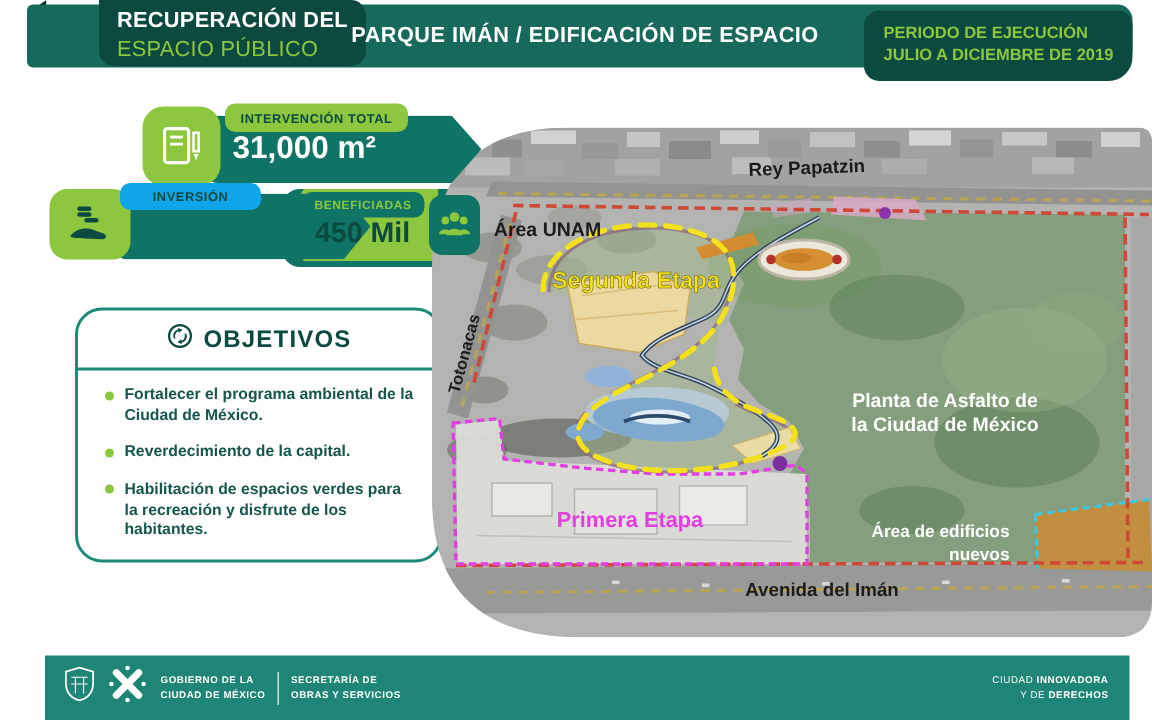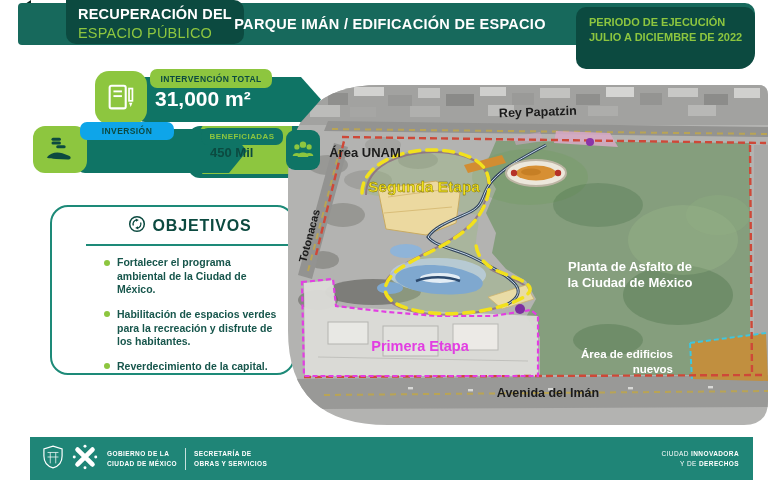--- a/index.html
+++ b/index.html
@@ -11,21 +11,21 @@
               background:#17695c;border-radius:4px 10px 12px 4px;}
   .header-fold{position:absolute;left:19px;top:0;width:12px;height:8px;background:#07241d;
                clip-path:polygon(100% 0,100% 100%,0 100%);}
   .program-box{position:absolute;left:46px;top:0;width:178px;height:44px;background:#0c4a40;
                border-radius:0 10px 10px 10px;box-sizing:border-box;padding:5px 0 0 12px;line-height:1.28;margin-left:20px;}
   .program-box .l1{color:#fff;font-weight:bold;font-size:14.5px;letter-spacing:.2px;}
   .program-box .l2{color:#8dc63f;font-weight:normal;font-size:14.5px;letter-spacing:.2px;}
   .header-title{position:absolute;left:210px;top:3px;width:360px;height:42px;display:flex;
                 align-items:center;justify-content:center;color:#fff;font-weight:bold;
                 font-size:14.5px;letter-spacing:.3px;white-space:nowrap;}
-  .period-box{position:absolute;left:576px;top:7px;width:179px;height:62px;background:#0c4a40;
+  .period-box{position:absolute;left:576px;top:7px;width:179px;height:47px;background:#0c4a40;
               border-radius:10px 10px 16px 10px;box-sizing:border-box;padding:8px 0 0 13px;
               color:#8dc63f;font-weight:bold;font-size:11px;line-height:1.35;}
 
   
   .badge{position:absolute;}
   .icon-square{position:absolute;display:flex;align-items:center;justify-content:center;z-index:2;}
   .green{background:#8dc63f;}
   .teal{background:#0f7465;}
   .banner{position:absolute;z-index:1;}
   .pill{position:absolute;z-index:3;display:flex;align-items:center;justify-content:center;
@@ -49,26 +49,26 @@
   #badge2 .pill{left:47px;top:-4px;width:94px;height:18px;background:#0ea5e9;border-radius:7px;
       color:#0c4a40;font-size:8.5px;}
   #badge2 .val{left:56px;top:13px;color:#8dc63f;font-size:21px;}
 
   #badge3{left:188px;top:126px;width:137px;height:52px;}
   #badge3 .base{position:absolute;inset:0;background:#0f7465;border-radius:12px;}
   #badge3 .green-arrow{position:absolute;left:0;top:0;width:104px;height:48px;background:#8dc63f;
       clip-path:polygon(0 50%,14% 0,100% 0,100% 100%,14% 100%);}
   #badge3 .pill{left:13px;top:2px;width:82px;height:17px;background:#0f7465;border-radius:7px;
       color:#8dc63f;font-size:8px;}
-  #badge3 .val{left:22px;top:19px;color:#0c4a40;font-size:13px;}
+  #badge3 .val{left:22px;top:19px;color:#0c4a40;font-size:19px;}
   #badge3 .icon-square{left:98px;top:4px;width:34px;height:40px;border-radius:9px;}
 
   
   .obj-box{position:absolute;left:50px;top:205px;width:245px;height:170px;background:#fff;
-           border:2.5px solid #1d8a78;border-radius:18px;box-sizing:border-box;padding-left:34px;}
+           border:2.5px solid #1d8a78;border-radius:18px;box-sizing:border-box;}
   .obj-head{display:flex;align-items:center;justify-content:center;gap:7px;padding-top:8px;}
   .obj-title{color:#0c4a40;font-weight:bold;font-size:16px;letter-spacing:.8px;}
   .obj-divider{border-top:2px solid #1d8a78;margin-top:7px;}
   .obj-list{list-style:none;margin:10px 0 0 0;padding:0 14px 0 18px;}
   .obj-list li{position:relative;padding-left:13px;margin-bottom:11px;color:#17564c;
                font-weight:bold;font-size:10.5px;line-height:1.3;}
   .obj-list li::before{content:"";position:absolute;left:0;top:3.5px;width:6px;height:6px;
                border-radius:50%;background:#8dc63f;}
 
   
@@ -96,21 +96,21 @@
 
 <div class="header-fold"></div>
 <div class="header-bar"></div>
 <div class="program-box">
   <div class="l1">RECUPERACIÓN DEL</div>
   <div class="l2">ESPACIO PÚBLICO</div>
 </div>
 <div class="header-title">PARQUE IMÁN / EDIFICACIÓN DE ESPACIO</div>
 <div class="period-box">
   <div>PERIODO DE EJECUCIÓN</div>
-  <div>JULIO A DICIEMBRE DE 2022</div>
+  <div>JULIO A DICIEMBRE DE 2019</div>
 </div>
 
 <div class="badge" id="badge1">
   <div class="banner"></div>
   <div class="icon-square green">
     <svg width="34" height="36" viewBox="0 0 36 36">
       <rect x="6" y="5" width="17" height="24" rx="2" fill="none" stroke="#fff" stroke-width="2.2"></rect>
       <line x1="10" y1="11" x2="19" y2="11" stroke="#fff" stroke-width="2"></line>
       <line x1="10" y1="16" x2="19" y2="16" stroke="#fff" stroke-width="2"></line>
       <rect x="26.5" y="8" width="3.6" height="13" fill="none" stroke="#fff" stroke-width="1.8"></rect>
@@ -164,22 +164,22 @@
         <polygon points="7.6,3.6 10.8,4.9 8.2,6.8" fill="#0c4a40"></polygon>
         <path d="M12.6,7.4 A4.1,4.1 0 0 1 9.2,13.1" fill="none" stroke="#0c4a40" stroke-width="1.3"></path>
         <polygon points="10.4,14.4 7.2,13.1 9.8,11.2" fill="#0c4a40"></polygon>
       </svg>
     </span>
     <span class="obj-title">OBJETIVOS</span>
   </div>
   <div class="obj-divider"></div>
   <ul class="obj-list">
     <li>Fortalecer el programa ambiental de la Ciudad de México.</li>
+    <li>Reverdecimiento de la capital.</li>
     <li>Habilitación de espacios verdes para la recreación y disfrute de los habitantes.</li>
-    <li>Reverdecimiento de la capital.</li>
   </ul>
 </div>
 
 <div class="map-wrap">
 <svg width="480" height="340" viewBox="0 0 480 340">
   <defs>
     <clipPath id="mapClip">
       <path d="M92,0 L470,0 Q480,0 480,10 L480,316 Q480,340 456,340 L100,340 Q0,340 0,246 L0,94 Q0,0 92,0 Z"></path>
     </clipPath>
   </defs>

